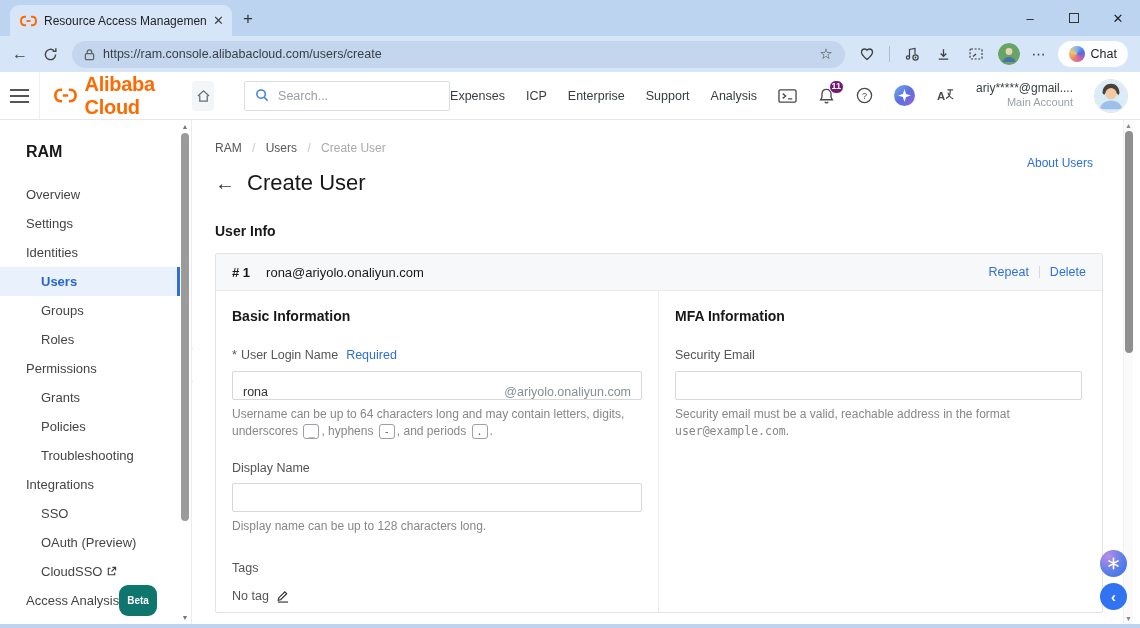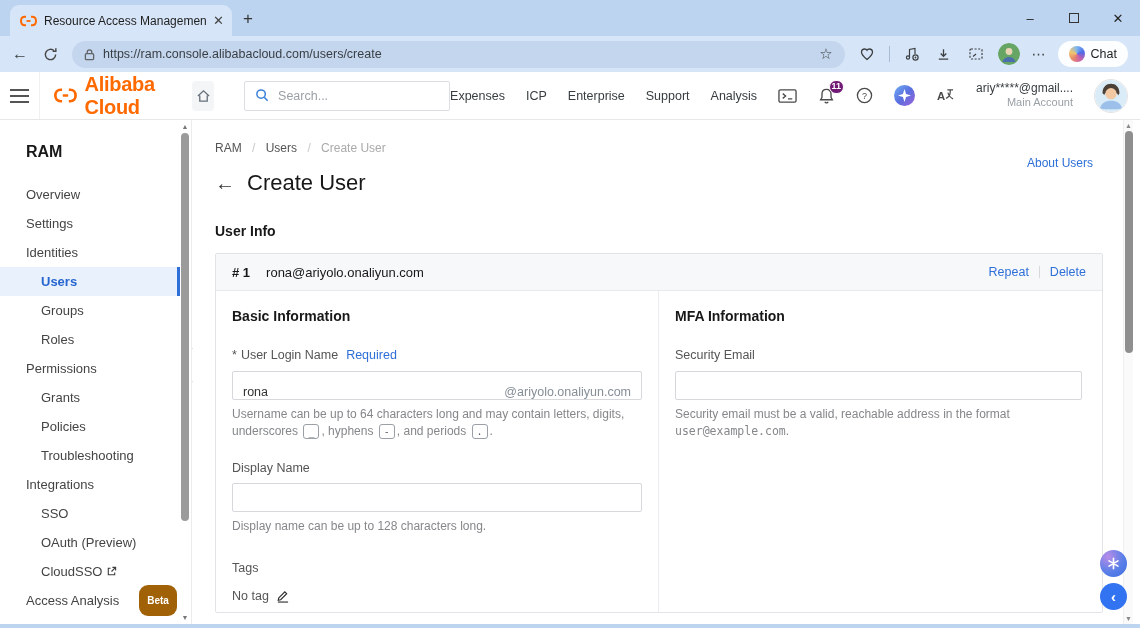--- a/index.html
+++ b/index.html
@@ -67,21 +67,21 @@
   .app-body{ position:absolute; left:0; top:120px; width:100%; height:504px; background:#fff; }
 
   
   .sidebar{ position:absolute; left:0; top:0; width:192px; height:100%; background:#fff;
             border-right:1px solid #ececec; }
   .sb-title{ margin:23px 0 19px 26px; font-size:16px; font-weight:bold; color:#181818; }
   .sb-item{ width:180px; height:29px; display:flex; align-items:center; padding-left:26px;
             font-size:13px; color:#444; cursor:default; }
   .sb-item.lvl1{ padding-left:41px; }
   .sb-item.active{ background:#e9f1fc; border-right:3px solid #2e6fd8; color:#2565cf; font-weight:bold; }
-  .beta-badge{ margin-left:20px; background:#a16207; color:#fff; font-size:10px; font-weight:bold;
+  .beta-badge{ margin-left:0; background:#0f766e; color:#fff; font-size:10px; font-weight:bold;
                padding:10px 8px; border-radius:9px; }
   .sb-ext{ margin-left:4px; display:inline-flex; }
   .sb-scroll{ position:absolute; right:1px; top:0; width:10px; height:100%; }
   .sb-scroll .arrow{ position:absolute; left:0; width:10px; text-align:center; font-size:7px; color:#777; }
   .sb-thumb{ position:absolute; left:1px; top:13px; width:8px; height:388px; background:#9b9b9b; border-radius:4px; }
 
   .collapse-handle{ position:absolute; left:192px; top:228px; width:13px; height:34px; background:#fff;
                     border:1px solid #e0e0e0; border-left:none; border-radius:0 4px 4px 0;
                     display:flex; align-items:center; justify-content:center; font-size:11px; color:#999;
                     box-shadow:1px 1px 2px rgba(0,0,0,.06); }

